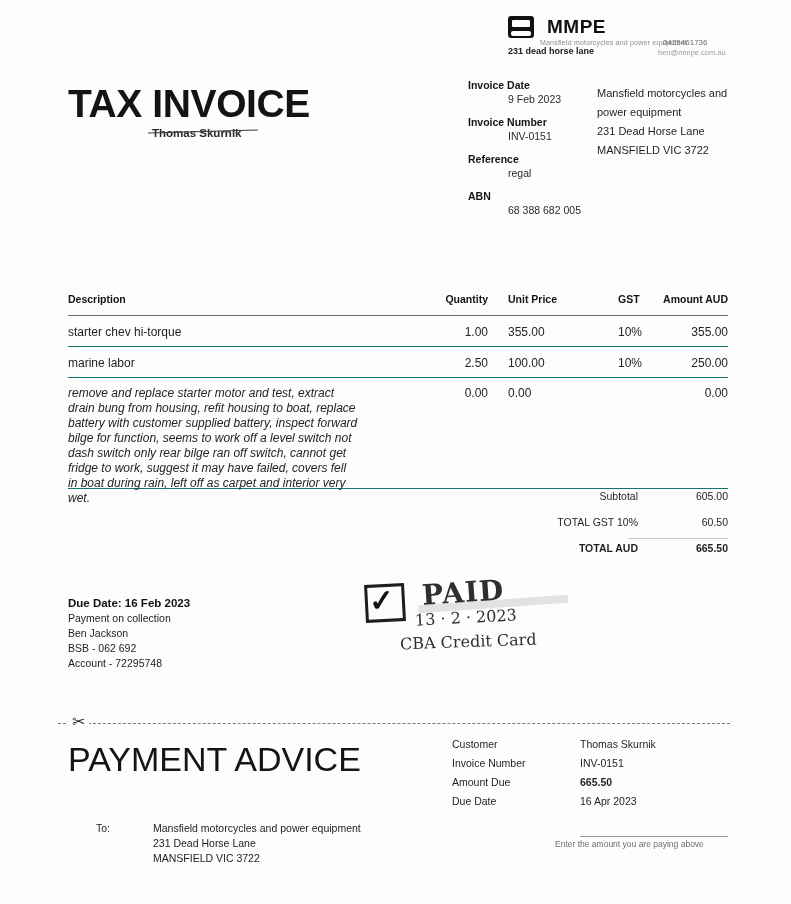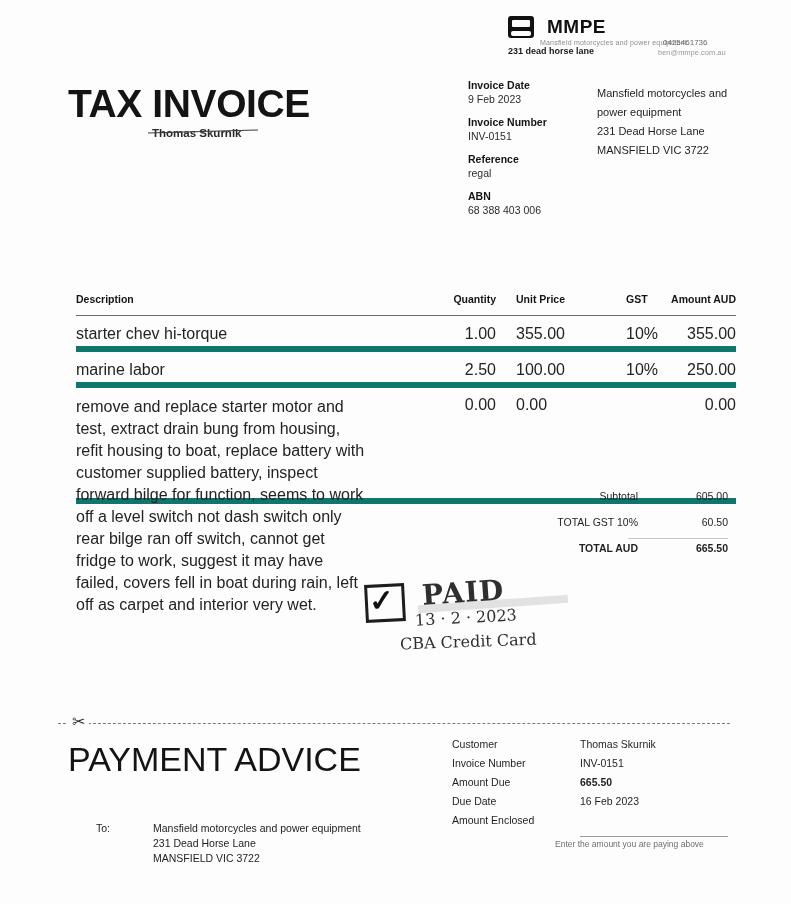--- a/index.html
+++ b/index.html
@@ -140,66 +140,67 @@
     font-size: 10.5px;
     line-height: 14px;
   }
   .meta-label {
     font-weight: bold;
     color: #141414;
   }
   .meta-value {
     color: #2b2b2b;
     margin-bottom: 9px;
+    margin-left: 40px;
   }
 
   
   .supplier-col {
     position: absolute;
     left: 597px;
     top: 84px;
     width: 170px;
     font-size: 11px;
     line-height: 19px;
     color: #1f1f1f;
   }
 
   
   .table {
     position: absolute;
-    left: 76px;
+    left: 68px;
     top: 293px;
     width: 660px;
   }
   .tbl-head {
     position: relative;
     height: 22px;
     border-bottom: 1px solid #6a6a6a;
     font-size: 10.5px;
     font-weight: bold;
     color: #141414;
   }
   .tbl-row {
     position: relative;
-    border-bottom: 6px solid #0f766e;
-    font-size: 16px;
+    border-bottom: 1px solid #0f766e;
+    font-size: 12px;
     color: #232323;
   }
   .c-desc   { position: absolute; left: 0px;   width: 300px; }
   .c-qty    { position: absolute; left: 330px; width: 90px;  text-align: right; }
   .c-price  { position: absolute; left: 440px; width: 90px;  }
   .c-gst    { position: absolute; left: 550px; width: 60px;  }
   .c-amt    { position: absolute; left: 580px; width: 80px;  text-align: right; }
 
   .row1 { height: 30px; }
   .row1 .c-desc, .row1 .c-qty, .row1 .c-price, .row1 .c-gst, .row1 .c-amt { top: 9px; }
   .row2 { height: 30px; }
   .row2 .c-desc, .row2 .c-qty, .row2 .c-price, .row2 .c-gst, .row2 .c-amt { top: 9px; }
   .row3 { height: 110px; }
-  .row3 .c-desc { top: 8px; line-height: 22px; width: 290px; }
+  .row3 .c-desc { top: 8px; line-height: 15px; width: 290px; font-style: italic; }
   .row3 .c-qty, .row3 .c-price, .row3 .c-amt { top: 8px; }
 
   
   .totals {
     position: absolute;
     left: 380px;
     top: 486px;
     width: 348px;
     font-size: 10.5px;
     text-decoration: underline;
@@ -425,21 +426,21 @@
   <div class="customer-strike"></div>
 
   <div class="meta-col">
     <div class="meta-label">Invoice Date</div>
     <div class="meta-value">9 Feb 2023</div>
     <div class="meta-label">Invoice Number</div>
     <div class="meta-value">INV-0151</div>
     <div class="meta-label">Reference</div>
     <div class="meta-value">regal</div>
     <div class="meta-label">ABN</div>
-    <div class="meta-value">68 388 403 006</div>
+    <div class="meta-value">68 388 682 005</div>
   </div>
 
   <div class="supplier-col">
     <div>Mansfield motorcycles and</div>
     <div>power equipment</div>
     <div>231 Dead Horse Lane</div>
     <div>MANSFIELD VIC 3722</div>
   </div>
 
   <div class="table">
@@ -484,20 +485,27 @@
       <div class="tot-label">TOTAL  GST  10%</div>
       <div class="tot-val">60.50</div>
     </div>
     <div class="tot-row bold">
       <div class="tot-line"></div>
       <div class="tot-label">TOTAL AUD</div>
       <div class="tot-val">665.50</div>
     </div>
   </div>
 
+  <div class="pay-details">
+    <div class="due">Due Date: 16 Feb 2023</div>
+    <div>Payment on collection</div>
+    <div>Ben Jackson</div>
+    <div>BSB - 062 692</div>
+    <div>Account - 72295748</div>
+  </div>
 
   <div class="paid-stamp">
     <div class="stamp-box"></div>
     <div class="stamp-tick">✓</div>
     <div class="stamp-smudge"></div>
     <div class="stamp-paid">PAID</div>
     <div class="stamp-date">13 · 2 · 2023</div>
     <div class="stamp-method">CBA Credit Card</div>
   </div>
 
@@ -514,24 +522,21 @@
     <div class="adv-row">
       <div class="adv-label">Invoice Number</div>
       <div class="adv-value">INV-0151</div>
     </div>
     <div class="adv-row bold">
       <div class="adv-label">Amount Due</div>
       <div class="adv-value">665.50</div>
     </div>
     <div class="adv-row">
       <div class="adv-label">Due Date</div>
-      <div class="adv-value">16 Feb 2023</div>
-    </div>
-    <div class="adv-row">
-      <div class="adv-label">Amount Enclosed</div>
+      <div class="adv-value">16 Apr 2023</div>
     </div>
     <div class="adv-input-line"></div>
     <div class="adv-note">Enter the amount you are paying above</div>
   </div>
 
   <div class="to-block">
     <div class="to-label">To:</div>
     <div class="to-lines">
       <div>Mansfield motorcycles and power equipment</div>
       <div>231 Dead Horse Lane</div>

